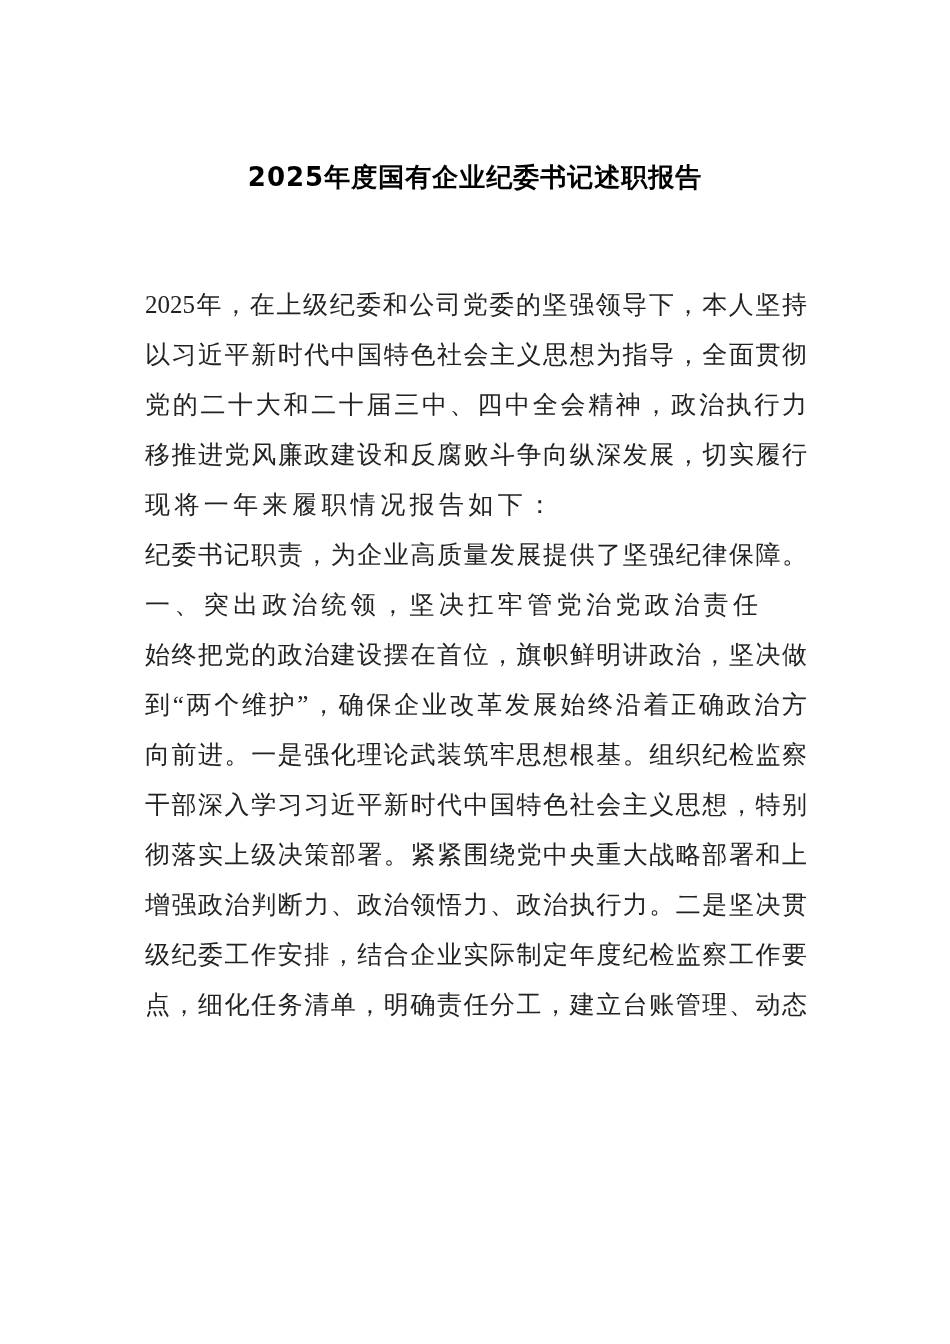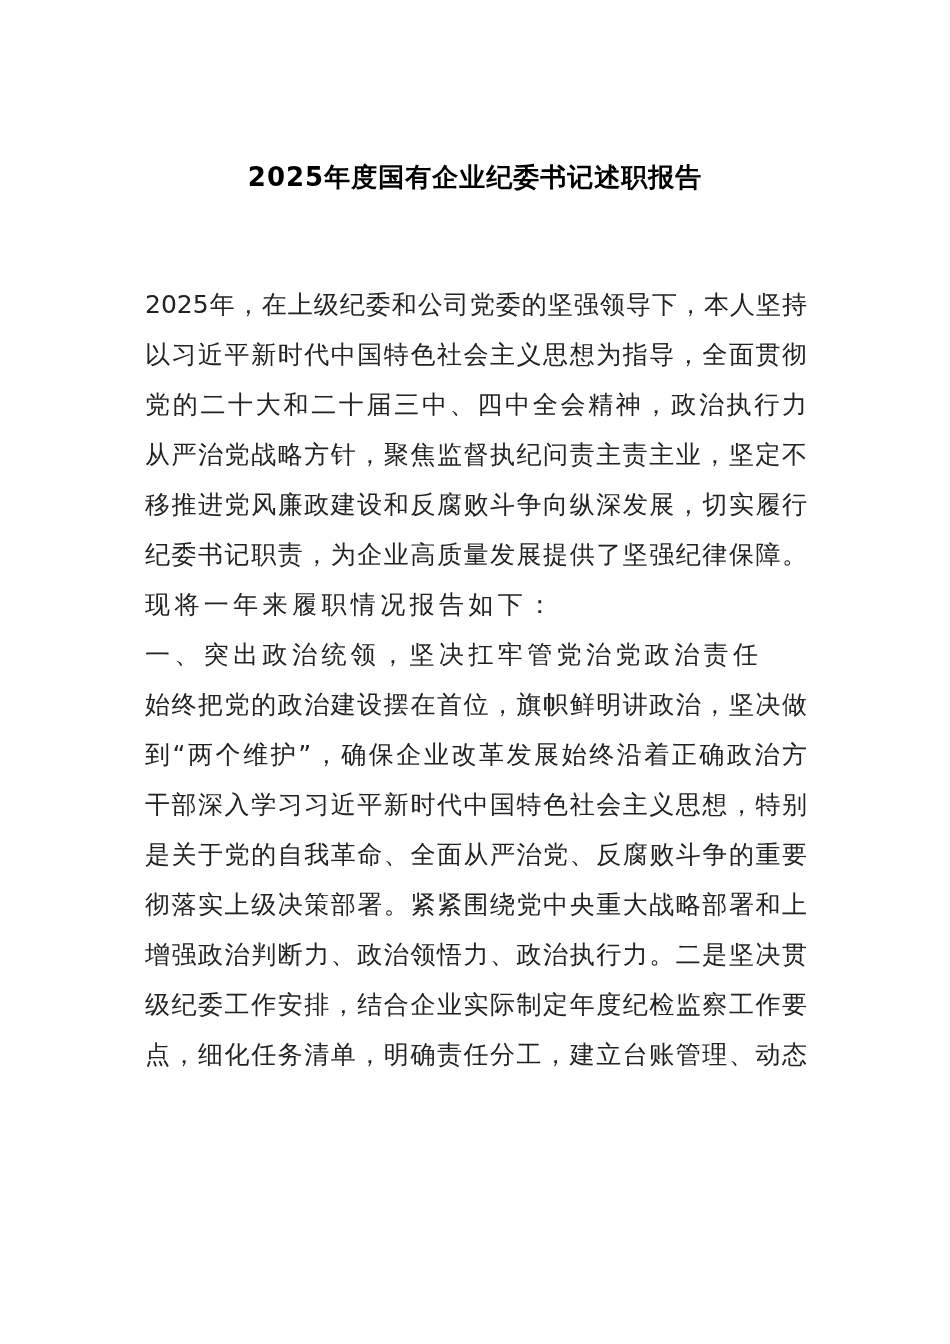--- a/index.html
+++ b/index.html
@@ -3,39 +3,38 @@
 <meta charset="utf-8">
 <style>
   html, body { margin: 0; padding: 0; background: #ffffff; }
   body { width: 950px; height: 1344px; position: relative; overflow: hidden;
          font-family: "DejaVu Sans", "Liberation Sans", sans-serif; color: #111; }
   .page { position: absolute; left: 0; top: 0; width: 950px; height: 1344px; background: #fff; }
   .title { position: absolute; top: 160px; left: 0; width: 950px; text-align: center;
            font-size: 26px; font-weight: bold; letter-spacing: 1px; color: #000; }
   .body { position: absolute; left: 145px; top: 287px; width: 662px; }
   .line { height: 50px; line-height: 36px; font-size: 25px; color: #222;
-          white-space: nowrap; text-align: justify; text-align-last: justify; letter-spacing: 0px; }
+          white-space: nowrap; text-align: justify; text-align-last: justify; letter-spacing: 0px; font-family: Liberation Serif, serif; }
   .line.short { text-align-last: left; letter-spacing: 4.4px; }
 </style>
 </head>
 <body>
 
 <div class="page">
   <div class="title">2025年度国有企业纪委书记述职报告</div>
   <div class="body">
     <div class="line">2025年，在上级纪委和公司党委的坚强领导下，本人坚持</div>
     <div class="line">以习近平新时代中国特色社会主义思想为指导，全面贯彻</div>
     <div class="line">党的二十大和二十届三中、四中全会精神，政治执行力</div>
-    <div class="line">从严治党战略方针，聚焦监督执纪问责主责主业，坚定不</div>
     <div class="line">移推进党风廉政建设和反腐败斗争向纵深发展，切实履行</div>
+    <div class="line short">现将一年来履职情况报告如下：</div>
     <div class="line">纪委书记职责，为企业高质量发展提供了坚强纪律保障。</div>
-    <div class="line short">现将一年来履职情况报告如下：</div>
     <div class="line short">一、突出政治统领，坚决扛牢管党治党政治责任</div>
     <div class="line">始终把党的政治建设摆在首位，旗帜鲜明讲政治，坚决做</div>
     <div class="line">到“两个维护”，确保企业改革发展始终沿着正确政治方</div>
+    <div class="line">向前进。一是强化理论武装筑牢思想根基。组织纪检监察</div>
     <div class="line">干部深入学习习近平新时代中国特色社会主义思想，特别</div>
-    <div class="line">是关于党的自我革命、全面从严治党、反腐败斗争的重要</div>
     <div class="line">彻落实上级决策部署。紧紧围绕党中央重大战略部署和上</div>
     <div class="line">增强政治判断力、政治领悟力、政治执行力。二是坚决贯</div>
     <div class="line">级纪委工作安排，结合企业实际制定年度纪检监察工作要</div>
     <div class="line">点，细化任务清单，明确责任分工，建立台账管理、动态</div>
   </div>
 </div>
 
 </body></html>

